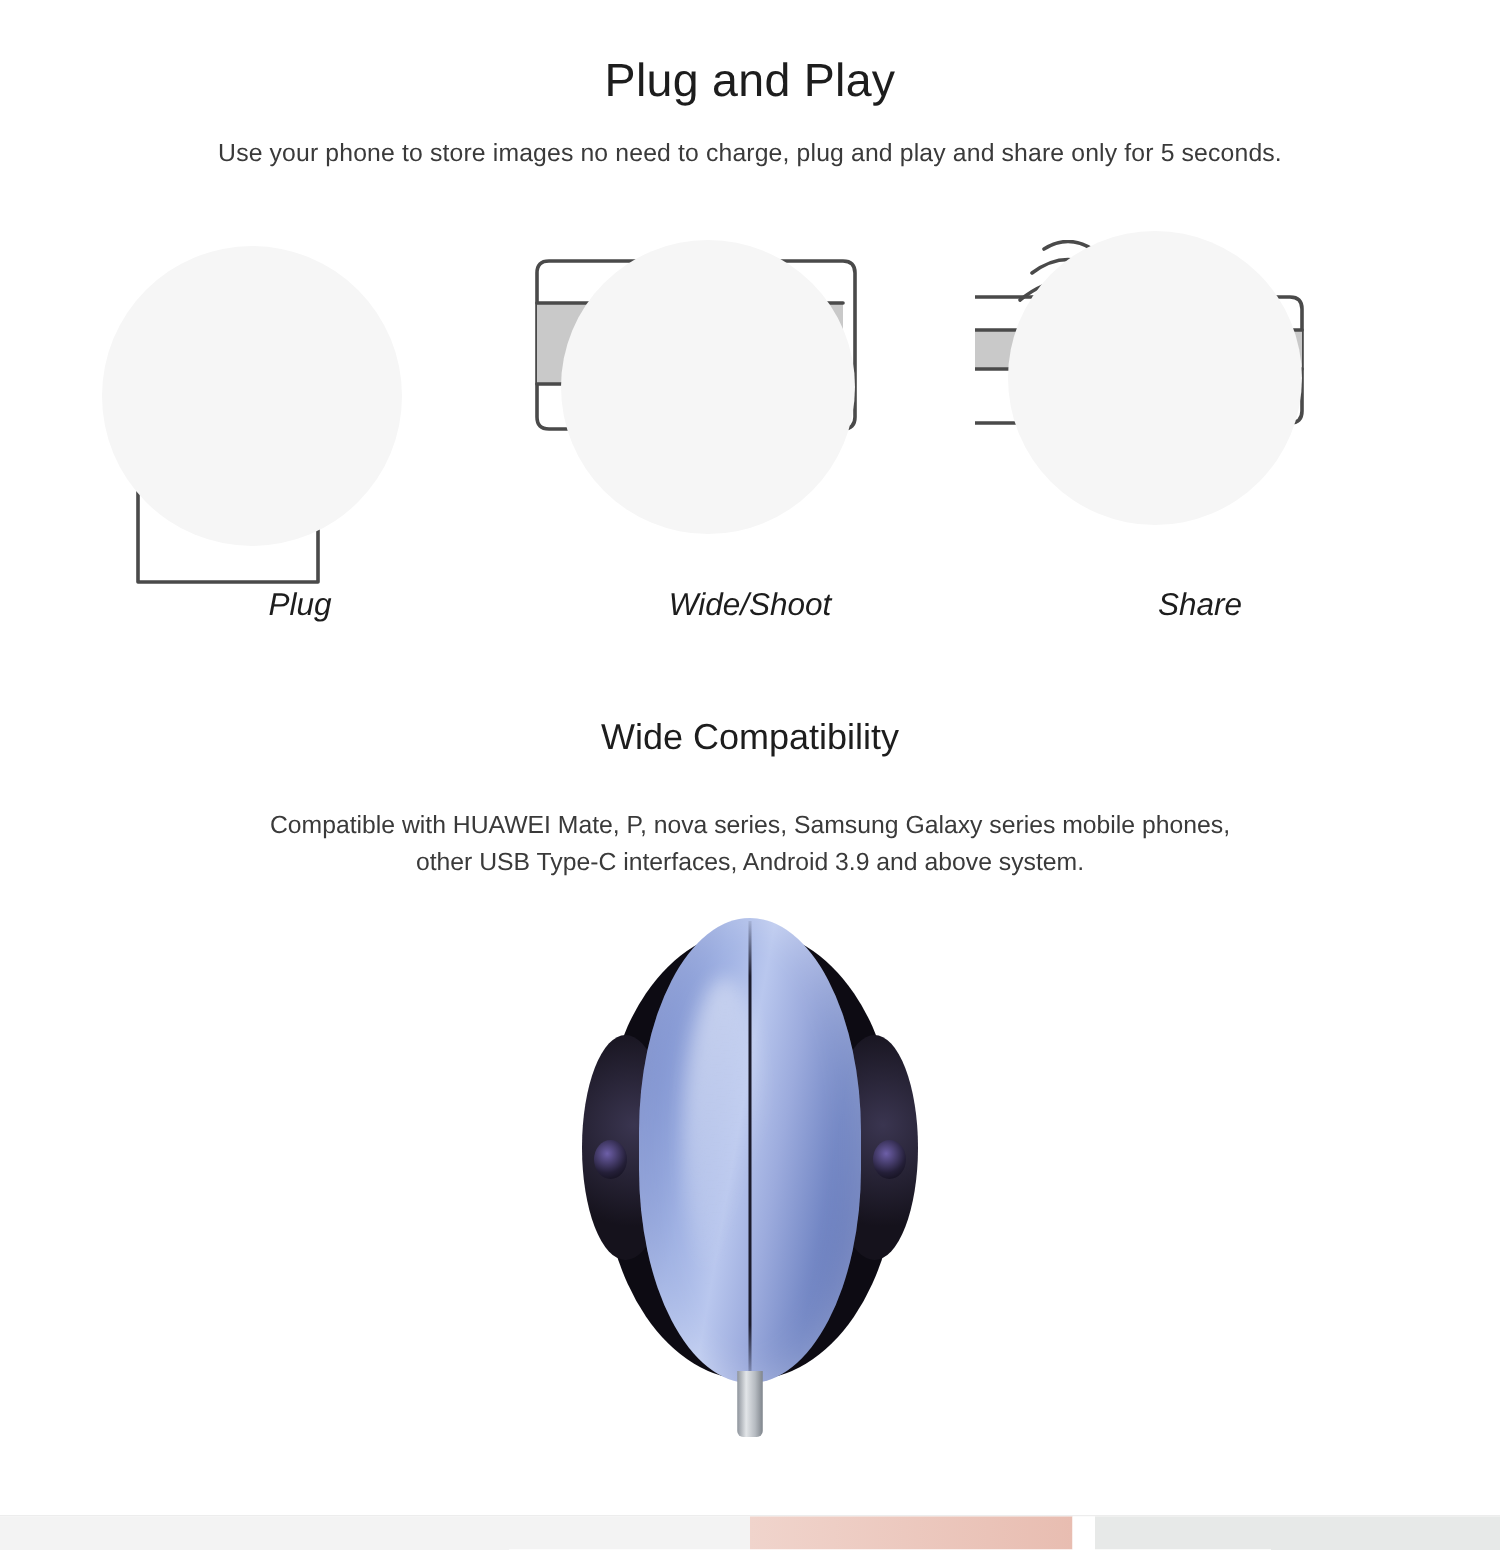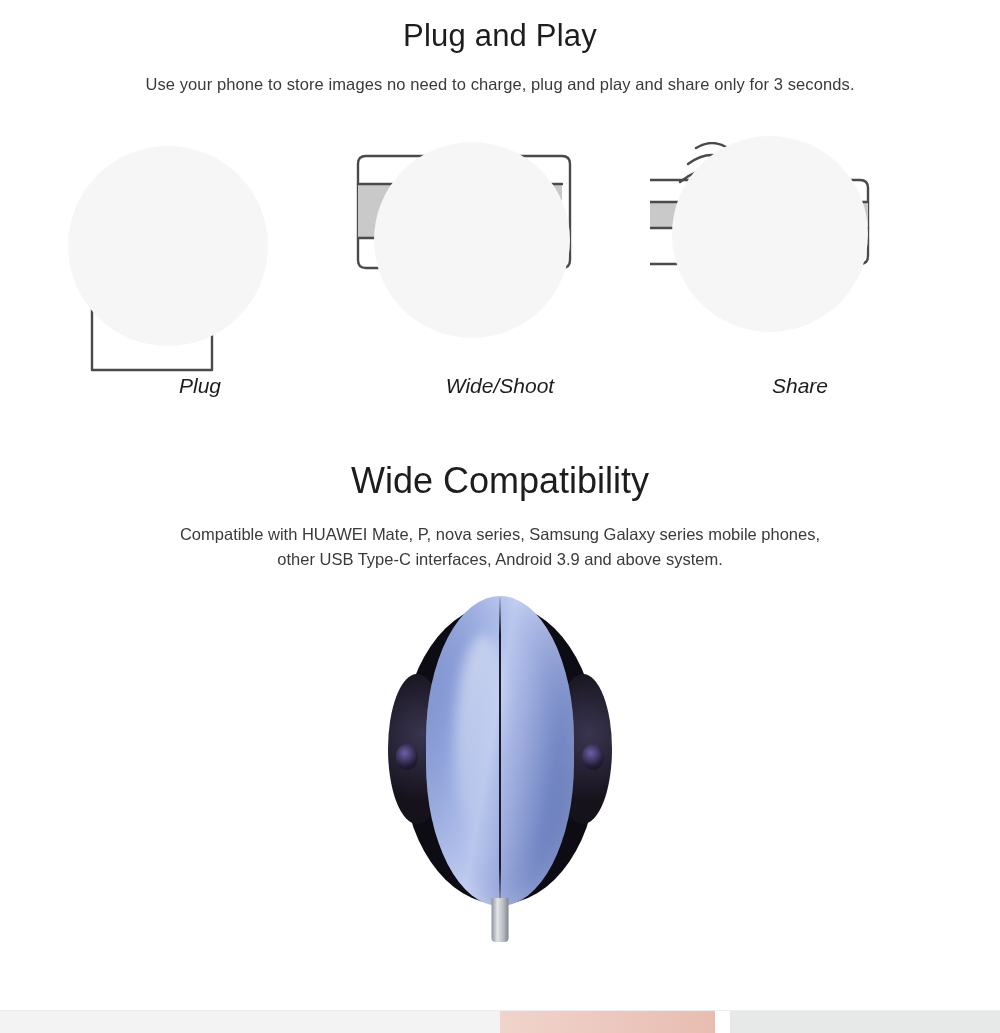--- a/index.html
+++ b/index.html
@@ -11,21 +11,21 @@
     width: 1000px;
     height: 1033px;
     font-family: "Liberation Sans", sans-serif;
     color: #1a1a1a;
     overflow: hidden;
     position: relative;
   }
 
   
   .section1 {
-    padding-top: 18px;
+    padding-top: 36px;
   }
   .sec-title {
     text-align: center;
     font-size: 31px;
     font-weight: 400;
     color: #1d1d1d;
     letter-spacing: .2px;
   }
   .sec-sub {
     text-align: center;
@@ -62,29 +62,29 @@
     font-weight: 400;
     font-style: italic;
   }
 
   
   .section2 {
     margin-top: 62px;
   }
   .sec2-title {
     text-align: center;
-    font-size: 36px;
+    font-size: 24px;
     font-weight: 400;
     color: #1d1d1d;
   }
   .sec2-sub {
     text-align: center;
     font-size: 16.5px;
     color: #3a3a3a;
-    margin-top: 20px;
+    margin-top: 32px;
     line-height: 25px;
   }
 
   
   .product-wrap {
     position: relative;
     height: 365px;
     margin-top: 24px;
   }
   .prod-shadow {
@@ -189,21 +189,21 @@
     height: 1px;
     background: #ededed;
   }
 </style>
 </head>
 <body>
 
 <div class="section1">
 
   <div class="sec-title">Plug and Play</div>
-  <div class="sec-sub">Use your phone to store images no need to charge, plug and play and share only for 3 seconds.</div>
+  <div class="sec-sub">Use your phone to store images no need to charge, plug and play and share only for 5 seconds.</div>
 
   <div class="steps">
 
     <div class="step">
       <div class="step-art">
         <div class="circle-bg" style="left:18px; top:4px; width:200px; height:200px;"></div>
         <svg width="300" height="232" viewBox="0 0 300 232">
           <g fill="none" stroke="#4a4a4a" stroke-width="2.4" stroke-linejoin="round" stroke-linecap="round">
 
             <rect x="72" y="18" width="60" height="56" rx="9"></rect>

